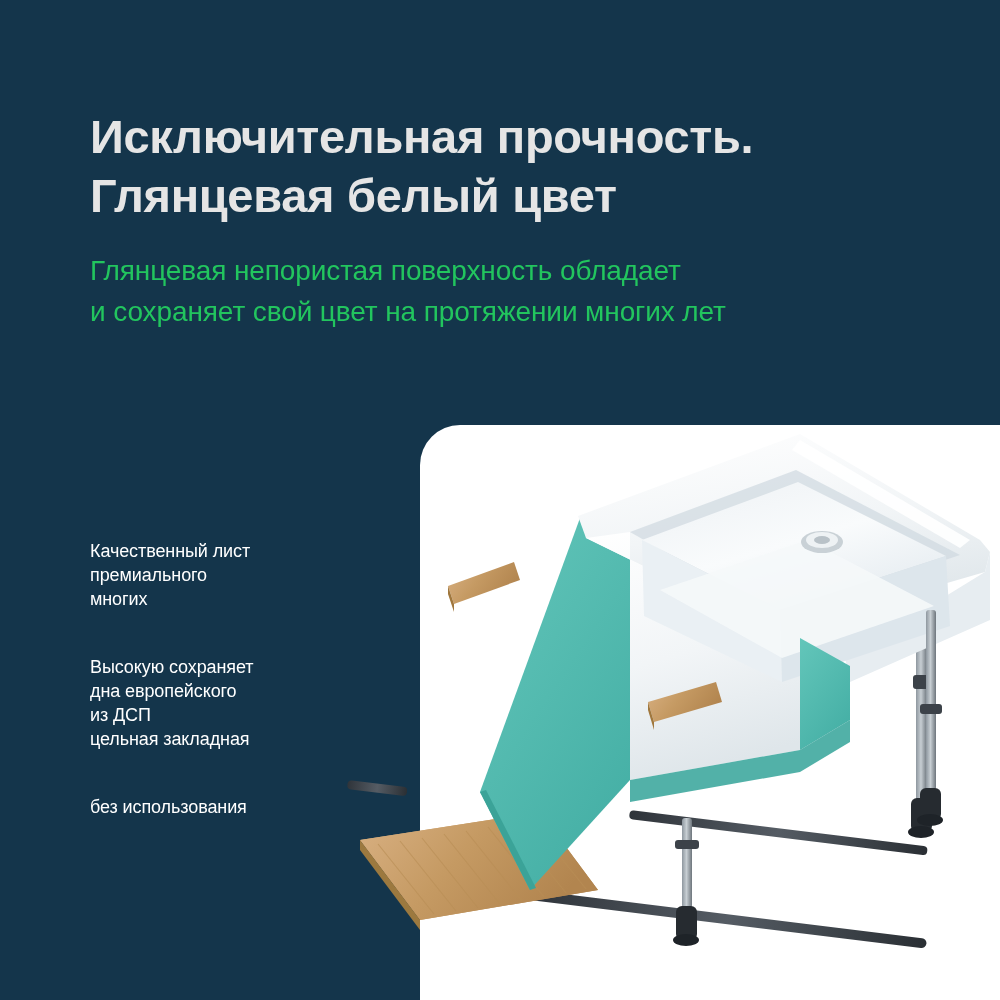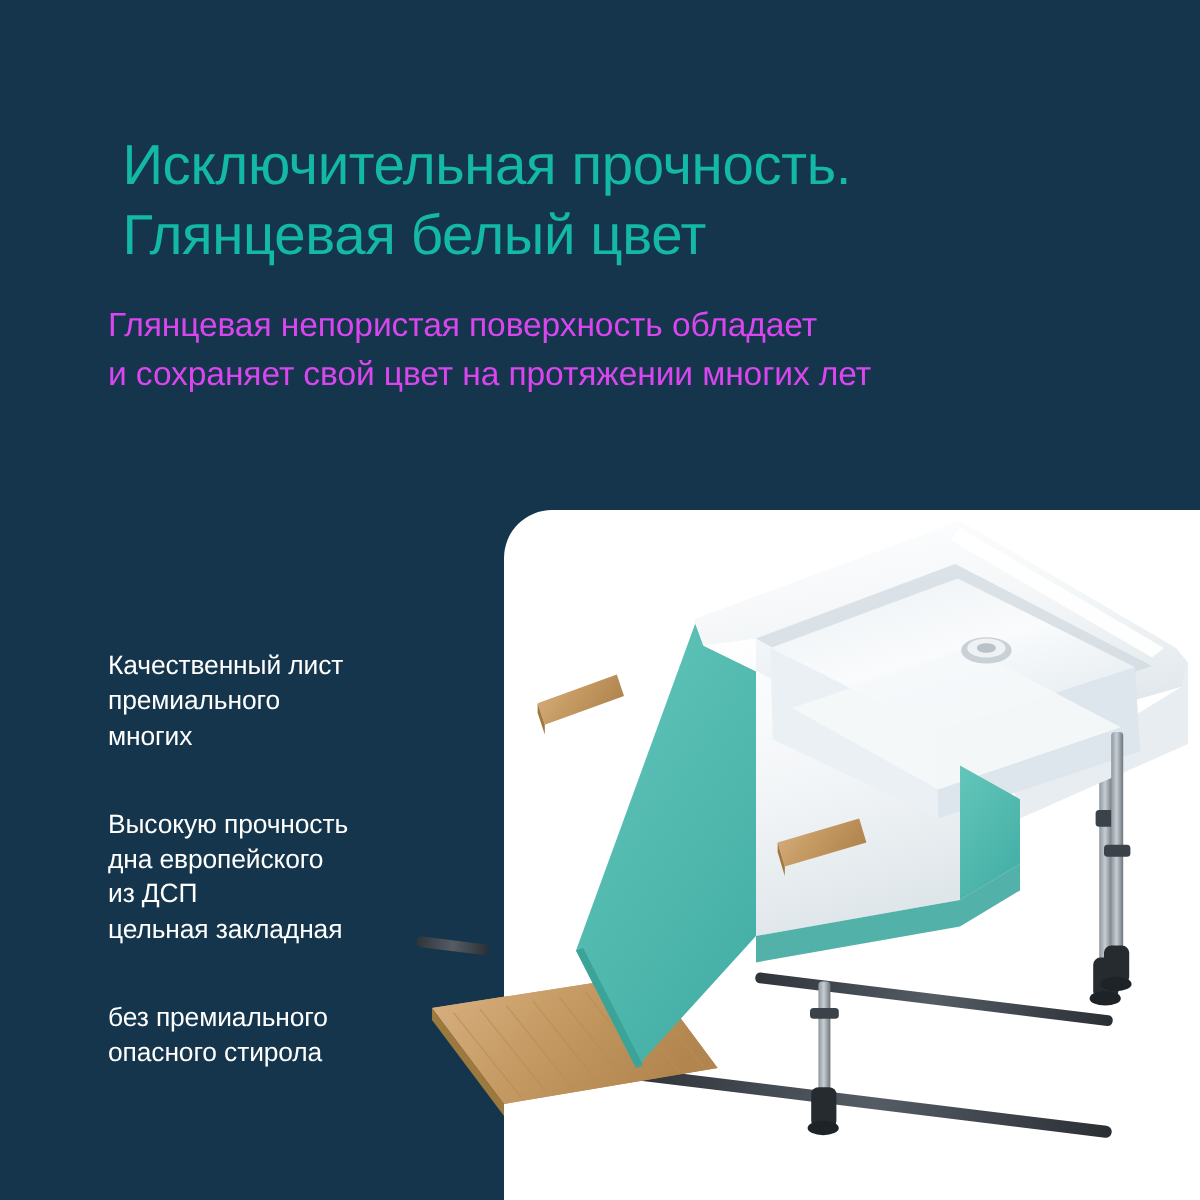--- a/index.html
+++ b/index.html
@@ -13,37 +13,37 @@
     height: 1000px;
     background: #14354b;
     overflow: hidden;
     font-family: "Liberation Sans", sans-serif;
     -webkit-font-smoothing: antialiased;
   }
 
   
   .headline {
     position: absolute;
-    left: 102px;
+    left: 90px;
     top: 108px;
     width: 840px;
-    color: #14b8a6;
+    color: #e5e5e5;
     font-size: 47px;
     line-height: 1.25;
-    font-weight: 400;
+    font-weight: 700;
     letter-spacing: -0.3px;
   }
   .headline .line { display: block; white-space: nowrap; }
 
   .subhead {
     position: absolute;
     left: 90px;
     top: 250px;
     width: 800px;
-    color: #d946ef;
+    color: #22c55e;
     font-size: 28px;
     line-height: 1.47;
     font-weight: 400;
     letter-spacing: -0.1px;
   }
   .subhead .line { display: block; white-space: nowrap; }
 
   
   .photo-panel {
     position: absolute;
@@ -59,21 +59,21 @@
   
   .features {
     position: absolute;
     left: 90px;
     top: 540px;
     width: 280px;
     color: #ffffff;
   }
   .feature {
     margin-bottom: 44px;
-    font-size: 22px;
+    font-size: 18px;
     line-height: 1.33;
     font-weight: 400;
     letter-spacing: -0.1px;
   }
   .feature .line { display: block; white-space: nowrap; }
 
   
   .illus {
     position: absolute;
     left: 330px;
@@ -100,28 +100,27 @@
     <span class="line">и сохраняет свой цвет на протяжении многих лет</span>
   </div>
 
   <div class="features">
     <div class="feature">
       <span class="line">Качественный лист</span>
       <span class="line">премиального</span>
       <span class="line">многих</span>
     </div>
     <div class="feature">
-      <span class="line">Высокую прочность</span>
+      <span class="line">Высокую сохраняет</span>
       <span class="line">дна европейского</span>
       <span class="line">из ДСП</span>
       <span class="line">цельная закладная</span>
     </div>
     <div class="feature">
-      <span class="line">без премиального</span>
-      <span class="line">опасного стирола</span>
+      <span class="line">без использования</span>
     </div>
   </div>
 
   <div class="illus">
     <svg width="680" height="580" viewBox="0 0 680 580" xmlns="http://www.w3.org/2000/svg" aria-hidden="true">
       <defs>
         <linearGradient id="acrylGrad" x1="0" y1="0" x2="0.3" y2="1">
           <stop offset="0" stop-color="#ffffff"></stop>
           <stop offset="0.55" stop-color="#f2f5f7"></stop>
           <stop offset="1" stop-color="#dfe6ea"></stop>

